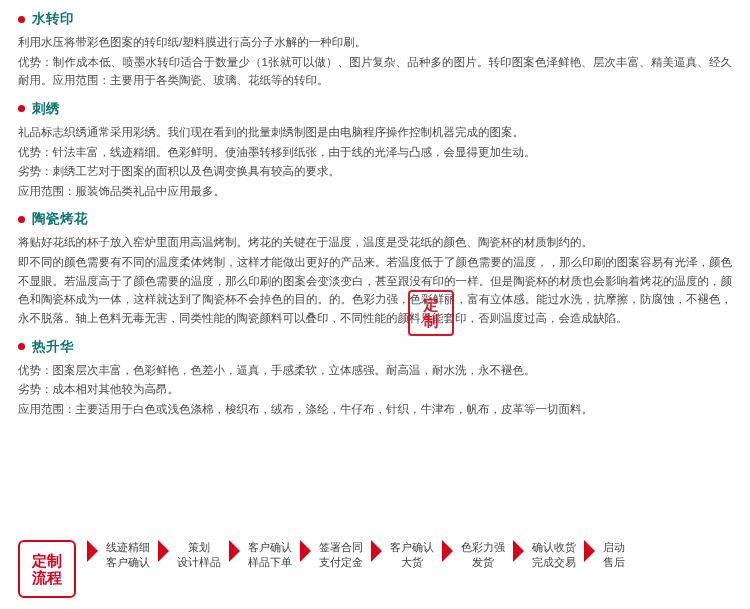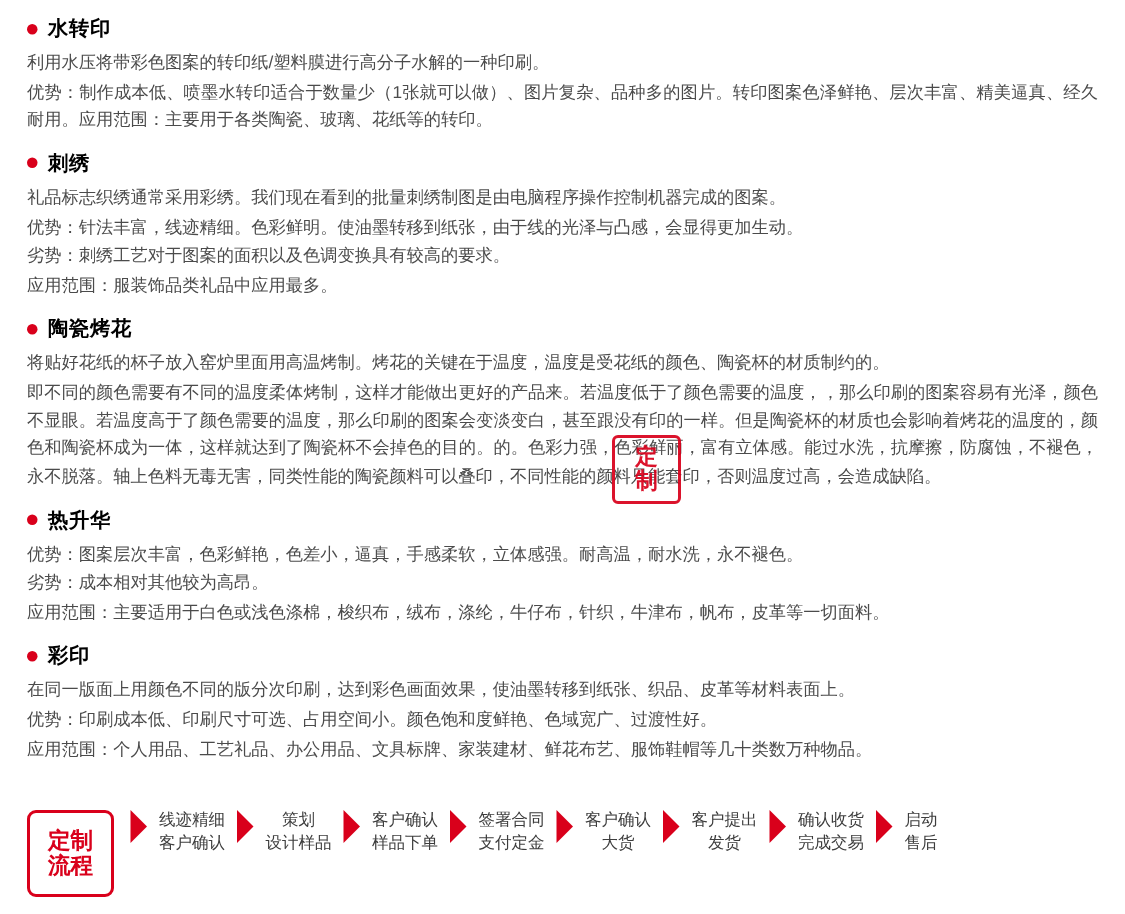--- a/index.html
+++ b/index.html
@@ -33,21 +33,21 @@
   }
   .bullet {
     width: 7px;
     height: 7px;
     border-radius: 50%;
     background: #d9001b;
     display: inline-block;
     flex: 0 0 auto;
   }
   .sec-title {
-    color: #000000;
+    color: #0f766e;
     font-size: 13.5px;
     font-weight: bold;
     letter-spacing: 0.5px;
   }
   .sec-body {
     font-size: 11.5px;
     line-height: 1.62;
     color: #4b4b4b;
     text-align: justify;
   }
@@ -187,31 +187,20 @@
       <span class="bullet"></span>
       <span class="sec-title">热升华</span>
     </div>
     <div class="sec-body">
       <p>优势：图案层次丰富，色彩鲜艳，色差小，逼真，手感柔软，立体感强。耐高温，耐水洗，永不褪色。</p>
       <p>劣势：成本相对其他较为高昂。</p>
       <p>应用范围：主要适用于白色或浅色涤棉，梭织布，绒布，涤纶，牛仔布，针织，牛津布，帆布，皮革等一切面料。</p>
     </div>
   </div>
 
-  <div class="section">
-    <div class="sec-head">
-      <span class="bullet"></span>
-      <span class="sec-title">彩印</span>
-    </div>
-    <div class="sec-body">
-      <p>在同一版面上用颜色不同的版分次印刷，达到彩色画面效果，使油墨转移到纸张、织品、皮革等材料表面上。</p>
-      <p>优势：印刷成本低、印刷尺寸可选、占用空间小。颜色饱和度鲜艳、色域宽广、过渡性好。</p>
-      <p>应用范围：个人用品、工艺礼品、办公用品、文具标牌、家装建材、鲜花布艺、服饰鞋帽等几十类数万种物品。</p>
-    </div>
-  </div>
 
   <div class="watermark">
     <div class="wm-stamp">
       <span>定</span>
       <span>制</span>
     </div>
   </div>
 
   <div class="flow">
     <div class="flow-badge">
@@ -255,21 +244,21 @@
     <div class="flow-step">
       <div class="flow-label">
         <div>客户确认</div>
         <div>大货</div>
       </div>
     </div>
 
     <div class="arrow"></div>
     <div class="flow-step">
       <div class="flow-label">
-        <div>客户提出</div>
+        <div>色彩力强</div>
         <div>发货</div>
       </div>
     </div>
 
     <div class="arrow"></div>
     <div class="flow-step">
       <div class="flow-label">
         <div>确认收货</div>
         <div>完成交易</div>
       </div>

